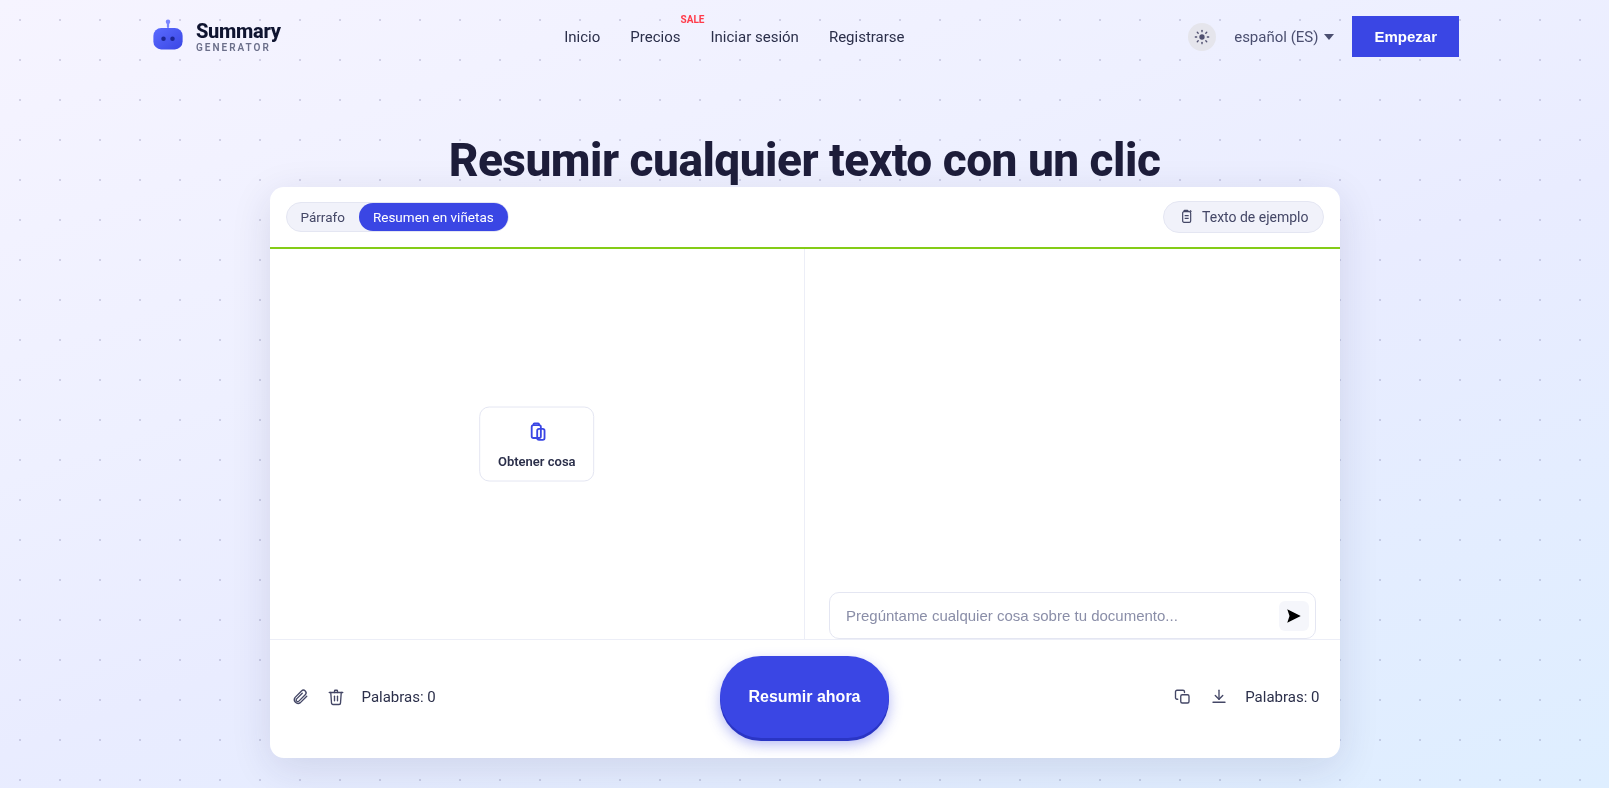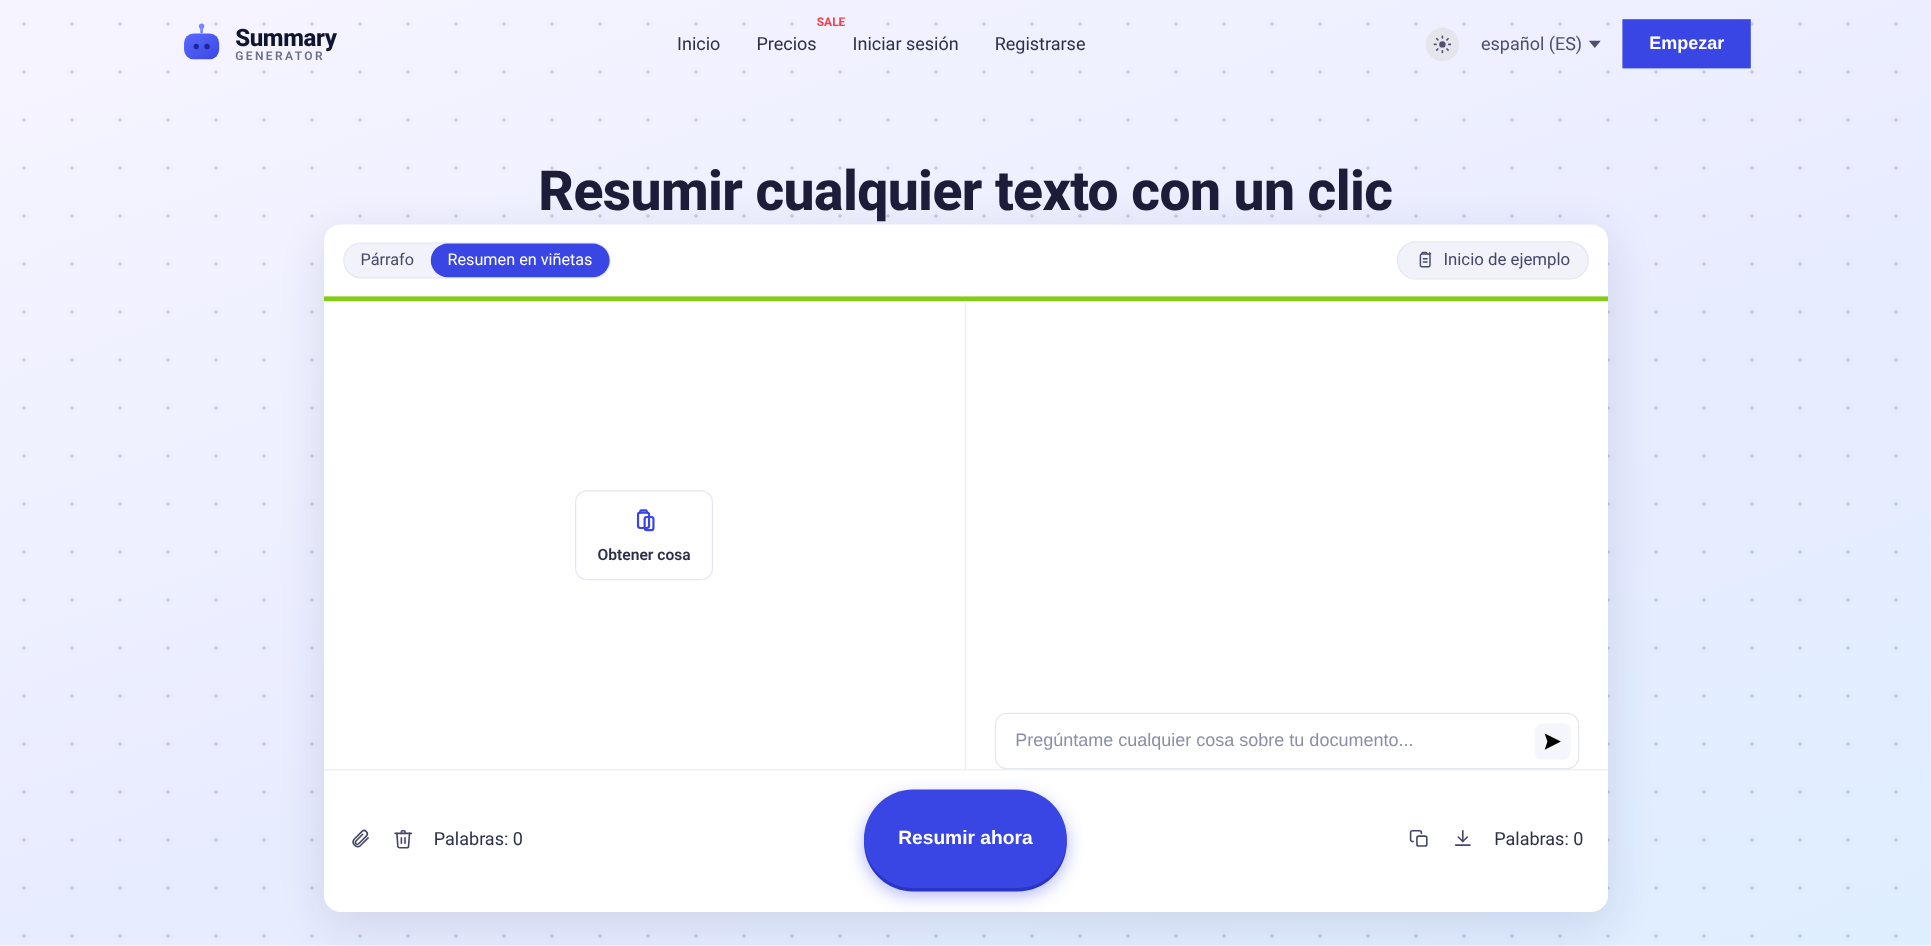--- a/index.html
+++ b/index.html
@@ -48,21 +48,21 @@
   .hero h1 { font-size: 46px; font-weight: 800; color: #1d1d3a; letter-spacing: -0.5px; }
 
   
   .card {
     width: 1070px; margin: 0 auto; background: #fff; border-radius: 14px;
     box-shadow: 0 10px 40px rgba(30,30,80,0.12);
     overflow: hidden;
   }
   .card-top {
     display: flex; align-items: center; justify-content: space-between;
-    padding: 14px 16px; border-bottom: 4px solid #84cc16;
+    padding: 14px 16px; border-bottom: 2px solid #84cc16;
   }
   .mode-toggle { display: flex; background: #f1f2fa; border-radius: 999px; border: 1px solid #e4e6f2; }
   .mode-toggle .opt { padding: 6px 14px; font-size: 13.5px; border-radius: 999px; cursor: pointer; color: #444766; }
   .mode-toggle .opt.active { background: #3a46e4; color: #fff; }
   .sample-btn {
     display: flex; align-items: center; gap: 8px; background: #f1f2fa; border: 1px solid #e4e6f2;
     border-radius: 999px; padding: 7px 14px; font-size: 14px; color: #444766; cursor: pointer;
   }
   .sample-btn svg { width: 16px; height: 16px; stroke: #444766; fill: none; stroke-width: 1.8; }
 
@@ -176,21 +176,21 @@
       <div class="opt active">Resumen en viñetas</div>
     </div>
     <div class="sample-btn">
       <svg viewBox="0 0 24 24">
         <rect x="7" y="4" width="12" height="16" rx="2"></rect>
         <path d="M9 4 V3 a1 1 0 0 1 1 -1 h4 a1 1 0 0 1 1 1 V4"></path>
         <line x1="10" y1="10" x2="16" y2="10"></line>
           <line x1="10" y1="14" x2="16" y2="14"></line>
         <path d="M18 2 l1.5 1.5 L18 5"></path>
       </svg>
-      <span>Inicio de ejemplo</span>
+      <span>Texto de ejemplo</span>
     </div>
   </div>
 
   <div class="card-body">
     <div class="pane left">
       <div class="get-text">
         <svg viewBox="0 0 24 24">
           <rect x="6" y="4" width="10" height="14" rx="2"></rect>
           <path d="M8 4 V3 a1 1 0 0 1 1 -1 h4 a1 1 0 0 1 1 1 V4"></path>
           <rect x="12" y="8" width="8" height="12" rx="2"></rect>

